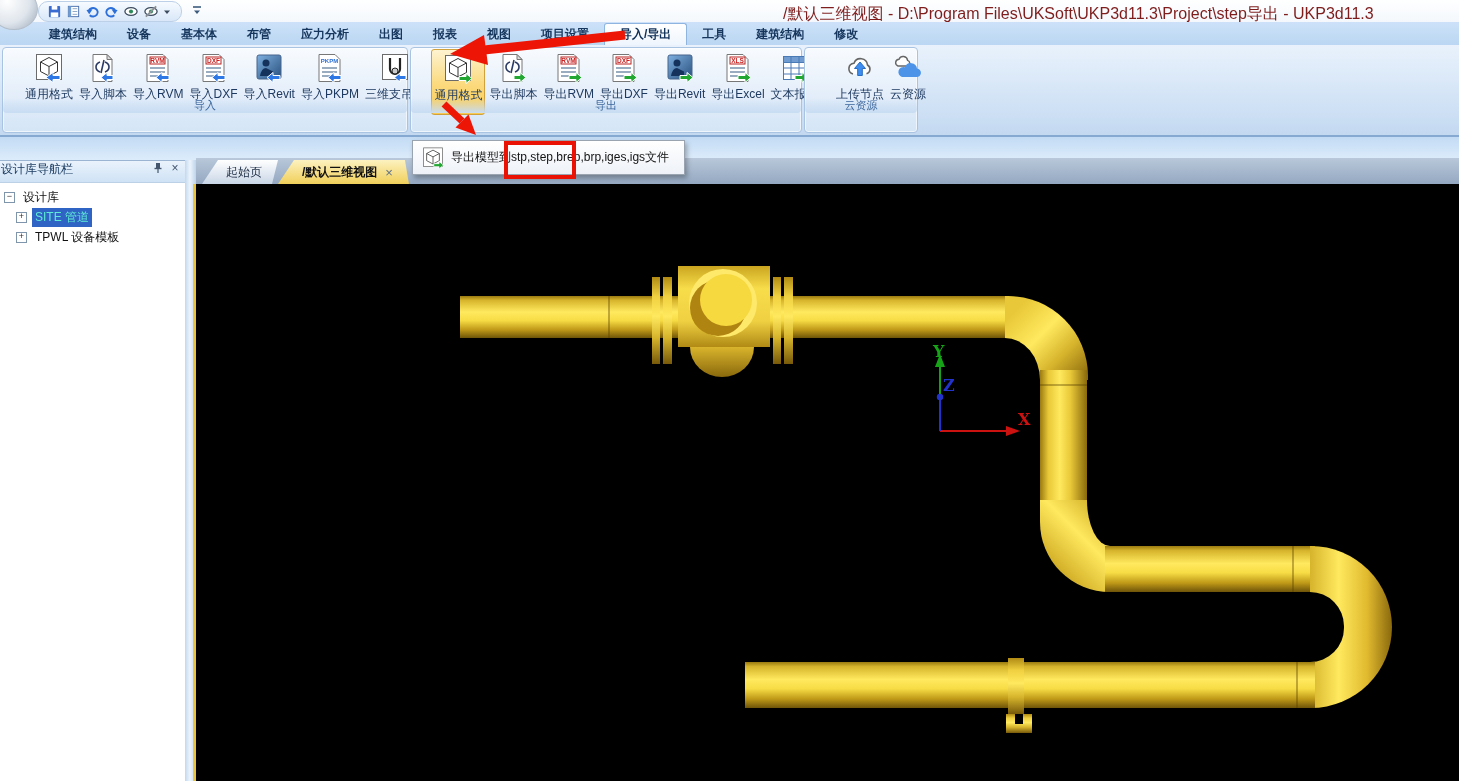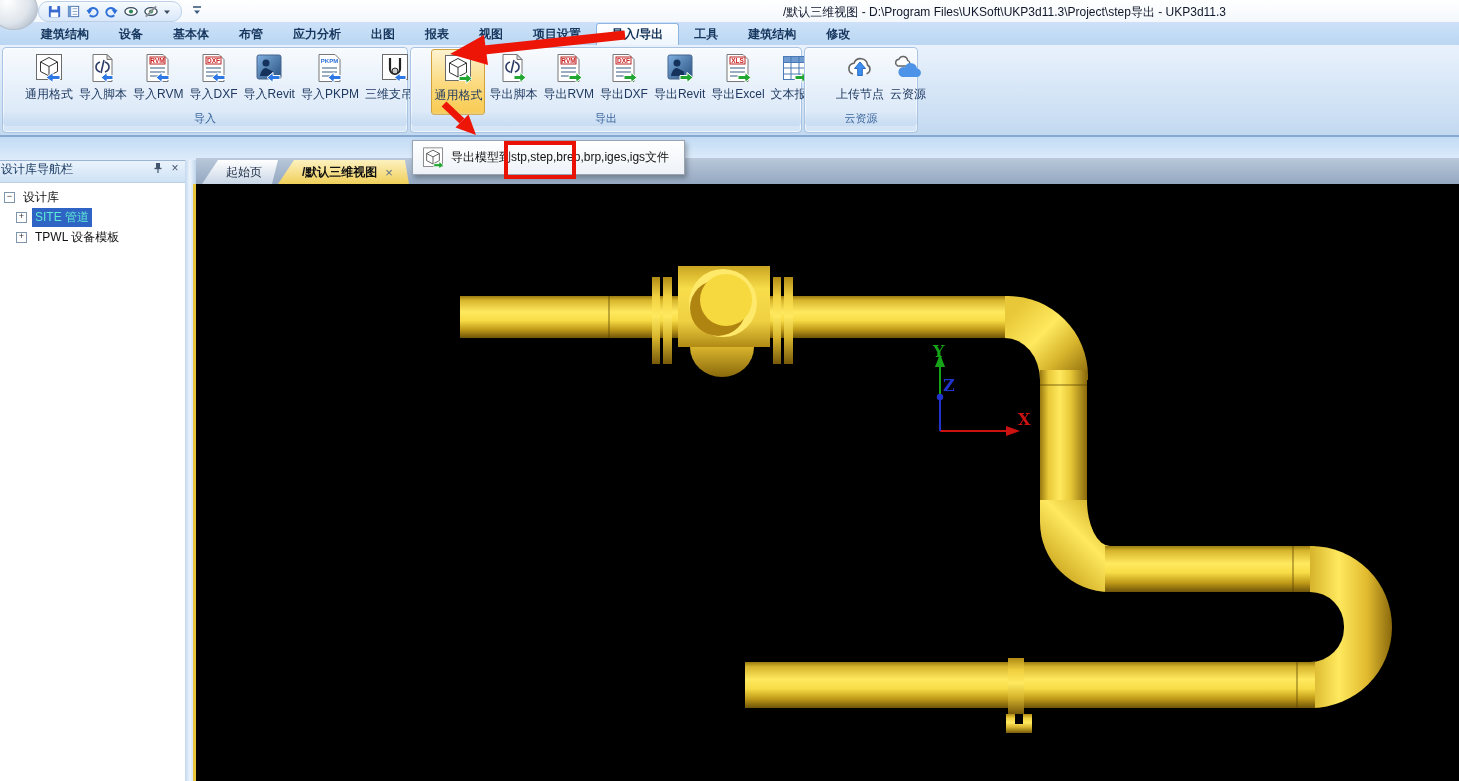--- a/index.html
+++ b/index.html
@@ -10,40 +10,40 @@
   
   .titlebar{left:0;top:0;width:1459px;height:22px;background:linear-gradient(#ffffff,#f4f8fc);z-index:6;}
   .orb{left:-10px;top:-12px;width:46px;height:40px;border-radius:50%;
        background:radial-gradient(circle at 35% 30%,#ffffff,#dfe5ec 55%,#aab6c4 90%);
        border:1px solid #b3bdc9;z-index:8;}
   .qat{left:38px;top:1px;height:19px;display:flex;align-items:center;gap:4px;padding:0 10px 0 8px;
        background:linear-gradient(#f6fbff,#d9e7f8);border:1px solid #bcd0e8;border-radius:10px;z-index:9;}
   .qat svg{display:block;}
   .qat-caret{width:8px;height:8px;}
   .ribbonopt{left:190px;top:3px;z-index:9;}
-  .wtitle{left:783px;top:4px;font-size:12px;color:#0f172a;white-space:nowrap;z-index:7;}
+  .wtitle{left:783px;top:4px;font-size:16px;color:#7f1d1d;white-space:nowrap;z-index:7;}
 
   
   .menubar{left:0;top:22px;width:1459px;height:23px;background:linear-gradient(#cde2f9,#bad6f2);
-           display:flex;align-items:flex-end;padding-left:26px;box-sizing:border-box;z-index:5;}
+           display:flex;align-items:flex-end;padding-left:34px;box-sizing:border-box;z-index:5;}
   .mtab{height:21px;line-height:21px;padding:0 15px;font-size:12px;font-weight:600;color:#16365d;white-space:nowrap;}
   .mtab.sel{background:linear-gradient(#ffffff,#eef5fd);border:1px solid #8fb4e0;border-bottom:none;
             border-radius:3px 3px 0 0;color:#0f2f56;}
 
   
   .ribbon{left:0;top:45px;width:1459px;height:92px;background:linear-gradient(#e9f2fc,#cfe1f5 70%,#c3d9f0);
           border-bottom:2px solid #86a9d2;box-sizing:border-box;z-index:5;}
   .rgroup{position:absolute;top:2px;height:84px;border:1px solid #a9c4e2;border-radius:4px;
           background:linear-gradient(#f8fbfe,#e4eefa 55%,#d4e5f6);box-shadow:inset 0 0 0 1px rgba(255,255,255,.6);}
   .rbtns{position:absolute;left:0;top:1px;right:0;height:66px;display:flex;justify-content:center;gap:2px;margin-left:40px;}
   .rbtn{display:flex;flex-direction:column;align-items:center;padding:2px 2px 0;border-radius:3px;}
   .rbtn .ric{width:32px;height:32px;margin-top:1px;}
   .rbtn .rlb{font-size:12px;color:#1f3a60;white-space:nowrap;margin-top:2px;}
   .rbtn.hl{background:linear-gradient(#fdf3d0,#fbd97c 55%,#f9cb52);border:1px solid #d1a23c;box-sizing:border-box;}
-  .glabel{position:absolute;left:0;right:0;bottom:6px;height:15px;text-align:center;font-size:11px;color:#3c669c;
+  .glabel{position:absolute;left:0;right:0;bottom:19px;height:15px;text-align:center;font-size:11px;color:#3c669c;
           background:linear-gradient(rgba(255,255,255,0),#c8dcf2);border-radius:0 0 4px 4px;}
   .substrip{left:0;top:137px;width:1459px;height:23px;background:linear-gradient(#c2dbf4,#ddecfb);z-index:1;}
 
   
   .sidebar{left:0;top:160px;width:185px;height:621px;background:#ffffff;border-top:1px solid #9ab4d2;z-index:2;}
   .sb-head{position:absolute;left:0;top:0;width:185px;height:21px;background:linear-gradient(#eaf3fc,#cfe2f5);
            border-bottom:1px solid #bcd0e6;display:flex;align-items:flex-start;}
   .sb-title{font-size:12px;color:#16365d;margin-left:1px;white-space:nowrap;overflow:hidden;flex:1;}
   .sb-btn{width:14px;height:14px;margin-right:3px;display:flex;align-items:center;justify-content:center;
           font-size:12px;color:#44566e;}

